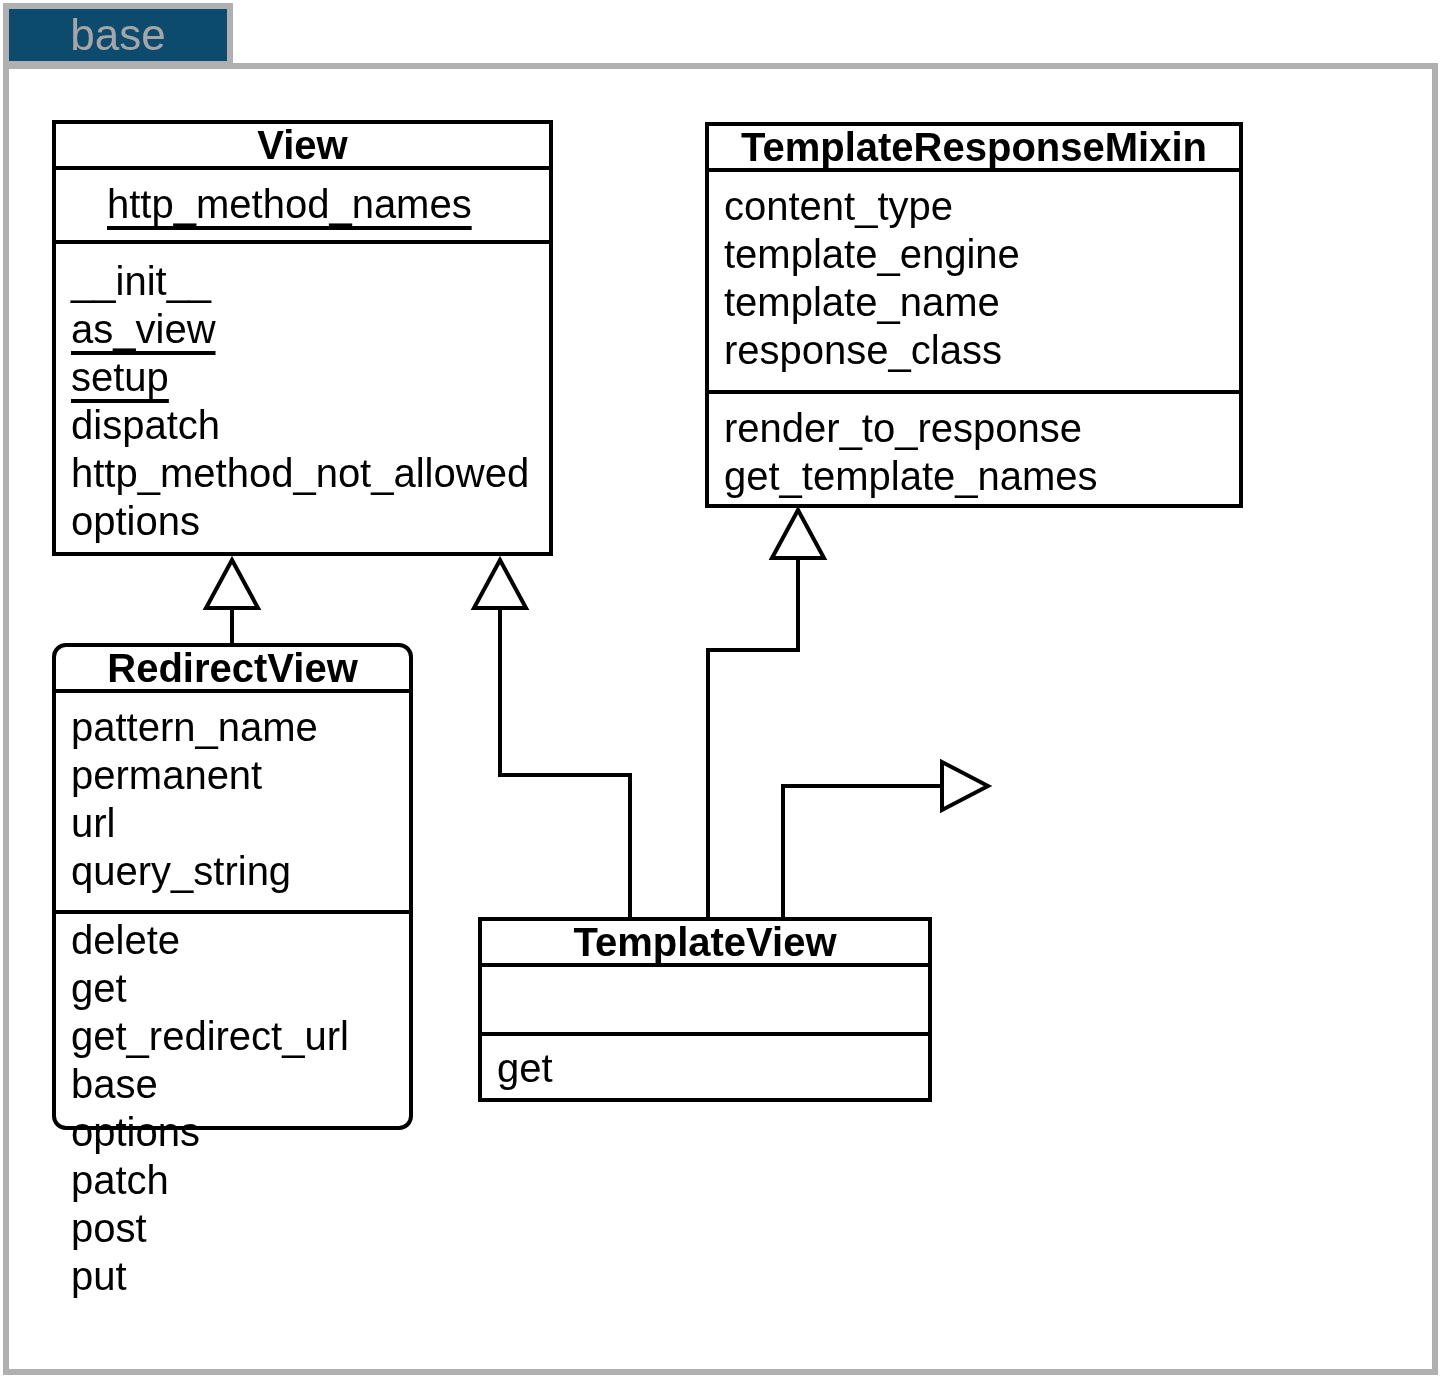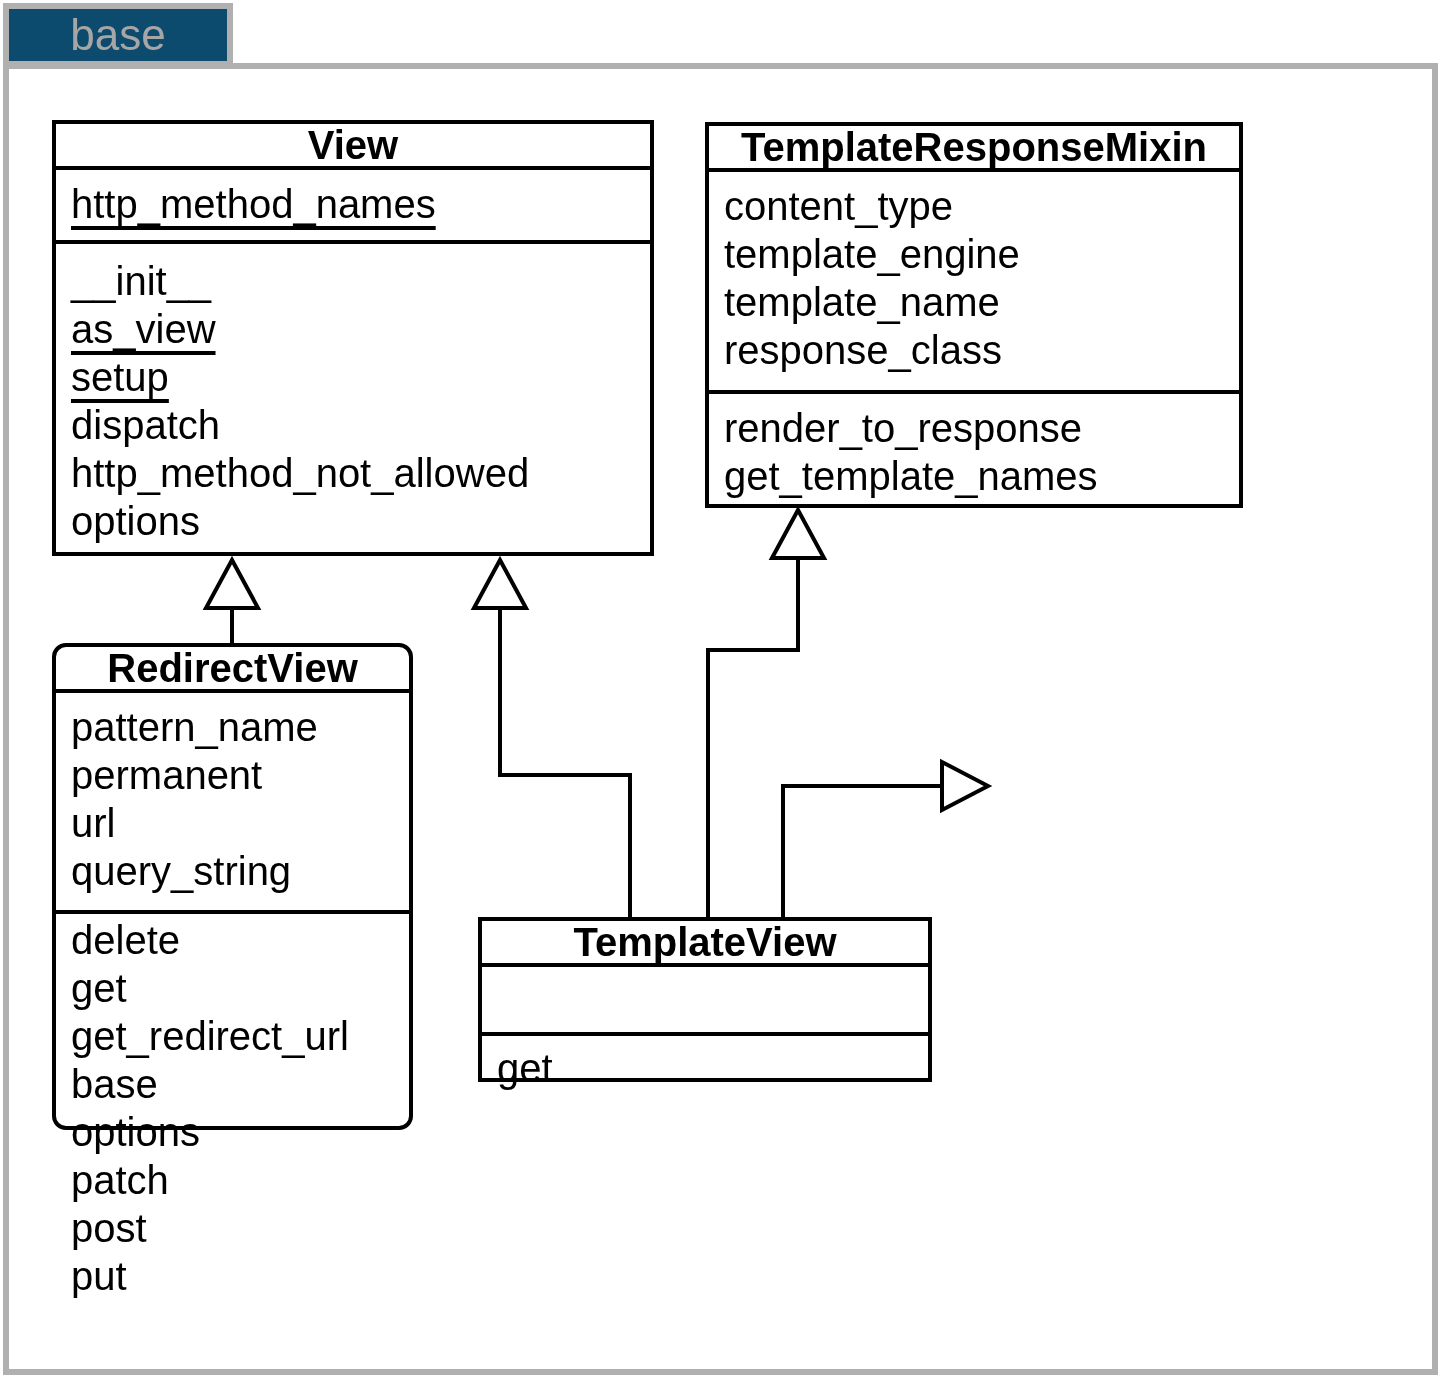--- a/index.html
+++ b/index.html
@@ -85,37 +85,37 @@
     line-height: 48px;
     overflow: hidden;
   }
   .member { white-space: nowrap; }
   .static {
     text-decoration: underline;
     text-decoration-thickness: 4px;
     text-underline-offset: 8px;
   }
   
-  #cls-view            { left: 52px;  top: 120px; width: 602px; height: 436px; }
-  #cls-view .uml-attrs { height: 70px; }
+  #cls-view            { left: 52px;  top: 120px; width: 501px; height: 436px; }
+  #cls-view .uml-attrs { height: 70px; margin-left: 36px; }
   #cls-view .uml-methods { padding-top: 13px; }
 
   #cls-trm             { left: 705px; top: 122px; width: 538px; height: 386px; }
   #cls-trm .uml-attrs  { height: 218px; }
   #cls-trm .uml-methods { }
 
   #cls-redirect        { left: 52px;  top: 643px; width: 361px; height: 487px; border-radius: 14px; }
   #cls-redirect .uml-attrs { height: 217px; }
   #cls-redirect .uml-methods { padding-top: 2px; }
 
   #cls-context         { left: 990px; top: 688px; width: 387px; height: 192px; }
   #cls-context .uml-attrs { height: 75px; }
   #cls-context .uml-methods { padding-top: 4px; }
 
-  #cls-template        { left: 478px; top: 917px; width: 454px; height: 165px; }
+  #cls-template        { left: 478px; top: 917px; width: 454px; height: 185px; }
   #cls-template .uml-attrs { height: 65px; }
   #cls-template .uml-methods { padding-top: 8px; }
 </style>
 </head>
 <body>
 
 <div class="canvas">
 
   <div class="package-tab">
     <span>base</span>

